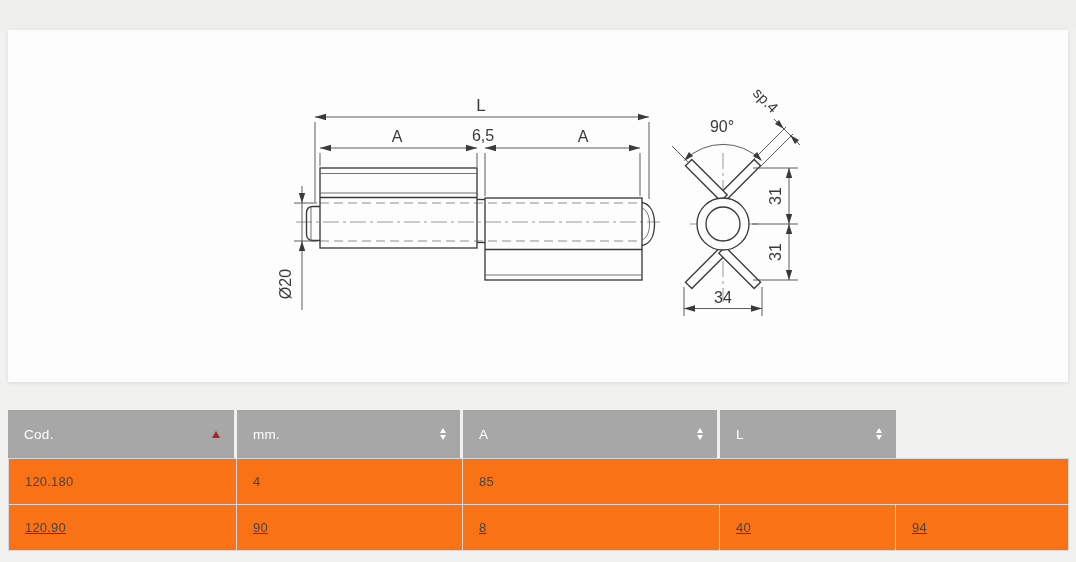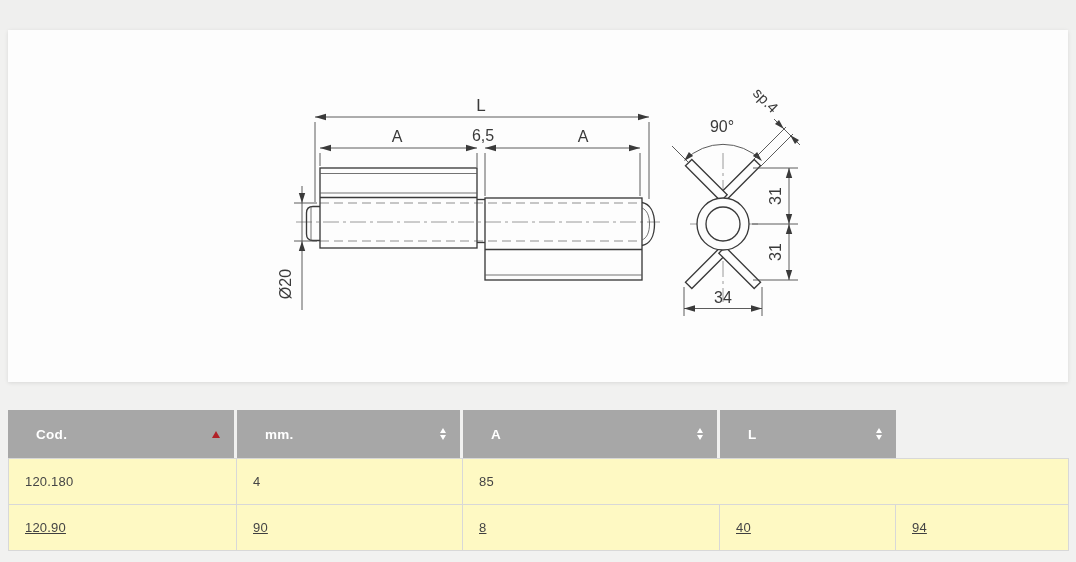--- a/index.html
+++ b/index.html
@@ -19,29 +19,29 @@
 
   
   .tbl{
     position:absolute;left:8px;top:410px;width:1061px;
     font-size:13px;color:#3f3f3f;
   }
   .thead{display:grid;grid-template-columns:229px 226px 257px 176px 173px;height:48px;}
   .th{
     box-sizing:border-box;
     background:#a7a7a7;color:#ffffff;
-    font-weight:bold;font-size:13.5px;letter-spacing:.3px;
+    font-weight:normal;font-size:13.5px;letter-spacing:.3px;
     display:flex;align-items:center;justify-content:space-between;
-    padding:0 14px 0 28px;
+    padding:0 14px 0 16px;
     border-right:3px solid #f1f1f0;
     cursor:pointer;
   }
   .th:last-child{border-right:none;}
   .tbody{border:1px solid #d8d8d8;box-sizing:border-box;}
-  .tr{display:grid;grid-template-columns:228px 226px 257px 176px 172px;height:45px;border-bottom:1px solid #d8d8d8;background:#fef9c3;}
+  .tr{display:grid;grid-template-columns:228px 226px 257px 176px 172px;height:45px;border-bottom:1px solid #d8d8d8;background:#f97316;}
   .tr:last-child{border-bottom:none;text-decoration:underline;}
   .td{
     box-sizing:border-box;display:flex;align-items:center;
     padding-left:16px;border-right:1px solid #d8d8d8;
     font-size:13px;color:#454545;letter-spacing:.2px;
   }
   .td:last-child{border-right:none;}
 
   
   .sort-asc{

